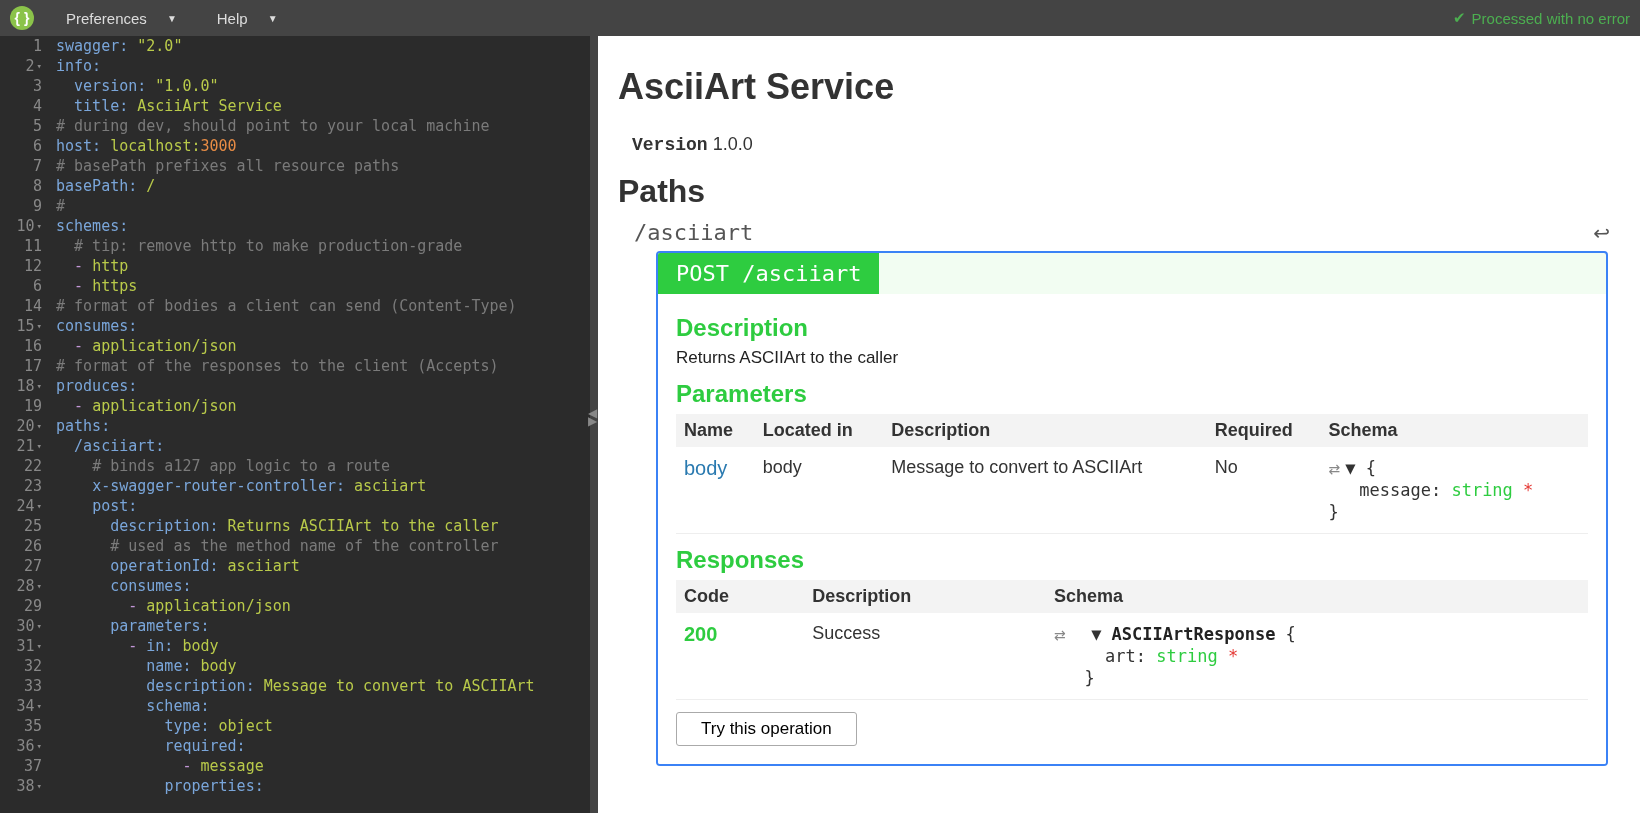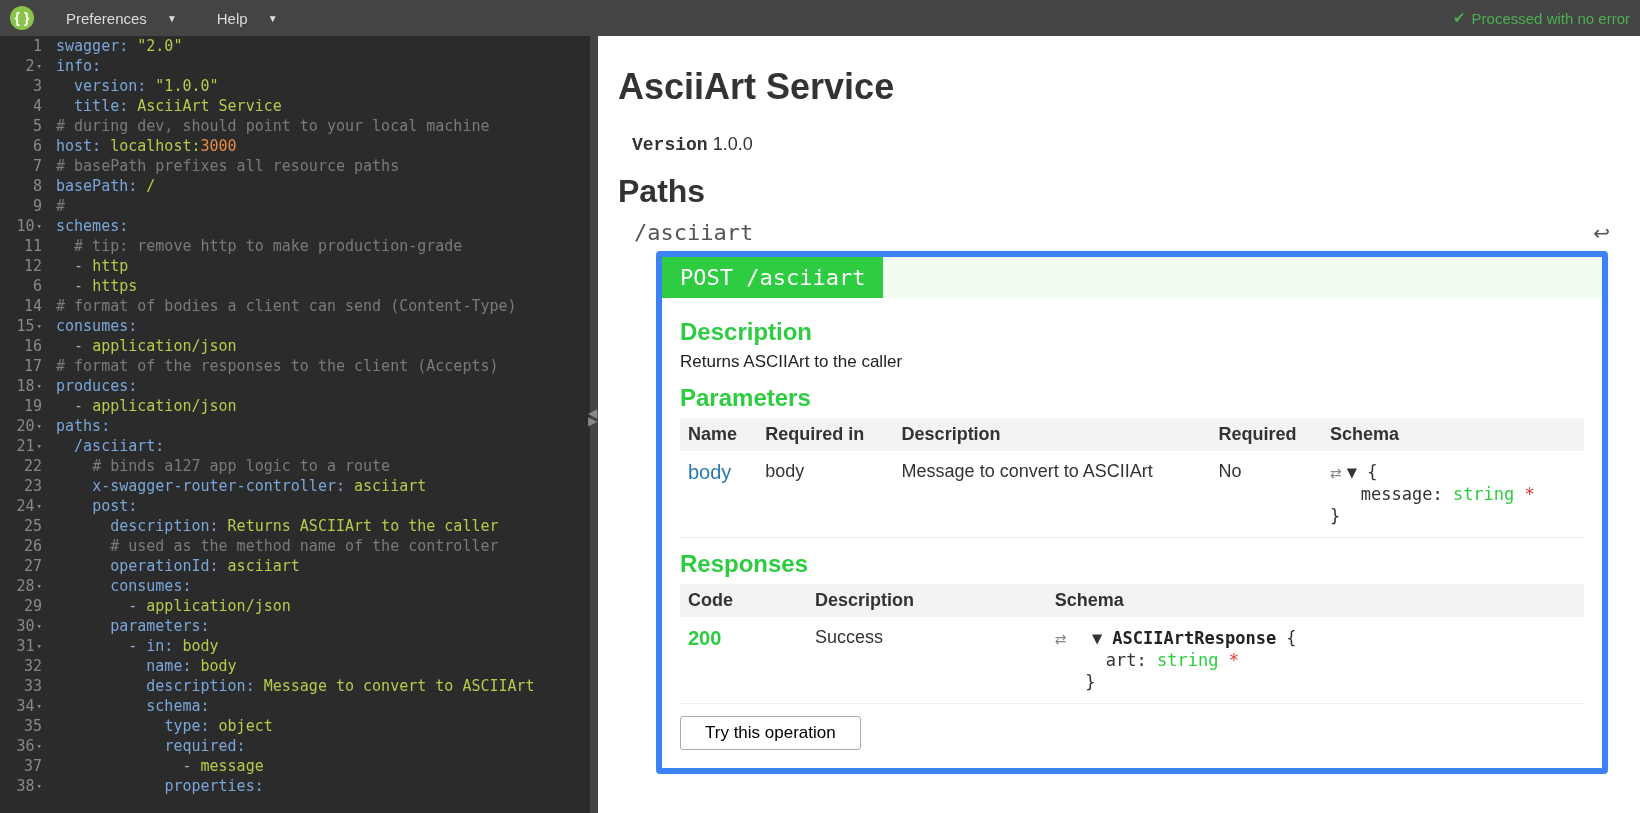--- a/index.html
+++ b/index.html
@@ -77,21 +77,21 @@
   color: #333;
 }
 .sv-title { font-size: 36px; font-weight: 600; margin-bottom: 26px; }
 .sv-version { font-size: 18px; margin-left: 14px; margin-bottom: 18px; }
 .sv-version b { font-weight: 700; font-family: Liberation Mono, monospace; }
 .sv-paths-h { font-size: 32px; font-weight: 600; margin-bottom: 10px; }
 .path-row { display: flex; align-items: center; margin-left: 16px; margin-bottom: 6px; gap: 20px; }
 .path-name { font-family: monospace; font-size: 22px; color: #555; flex: 1; }
 .reply-icon { color: #555; font-size: 20px; }
 .op-box {
-  border: 6px solid #3b82f6;
+  border: 2px solid #3b82f6;
   border-radius: 4px;
   margin-left: 38px;
   margin-right: 2px;
   overflow: hidden;
   background: #f2fdf2;
 }
 .op-tab {
   display: inline-block;
   background: #2ecc40;
   color: #fff;
@@ -208,21 +208,21 @@
       <div class="op-body">
 
         <div class="sec-h">Description</div>
         <div class="desc-text">Returns ASCIIArt to the caller</div>
 
         <div class="sec-h">Parameters</div>
         <table>
           <thead>
               <tr>
             <th>Name</th>
-            <th>Required in</th>
+            <th>Located in</th>
             <th>Description</th>
             <th>Required</th>
             <th>Schema</th>
           </tr>
             </thead>
           <tbody>
               <tr>
             <td><span class="param-name">body</span></td>
             <td>body</td>
             <td>Message to convert to ASCIIArt</td>

